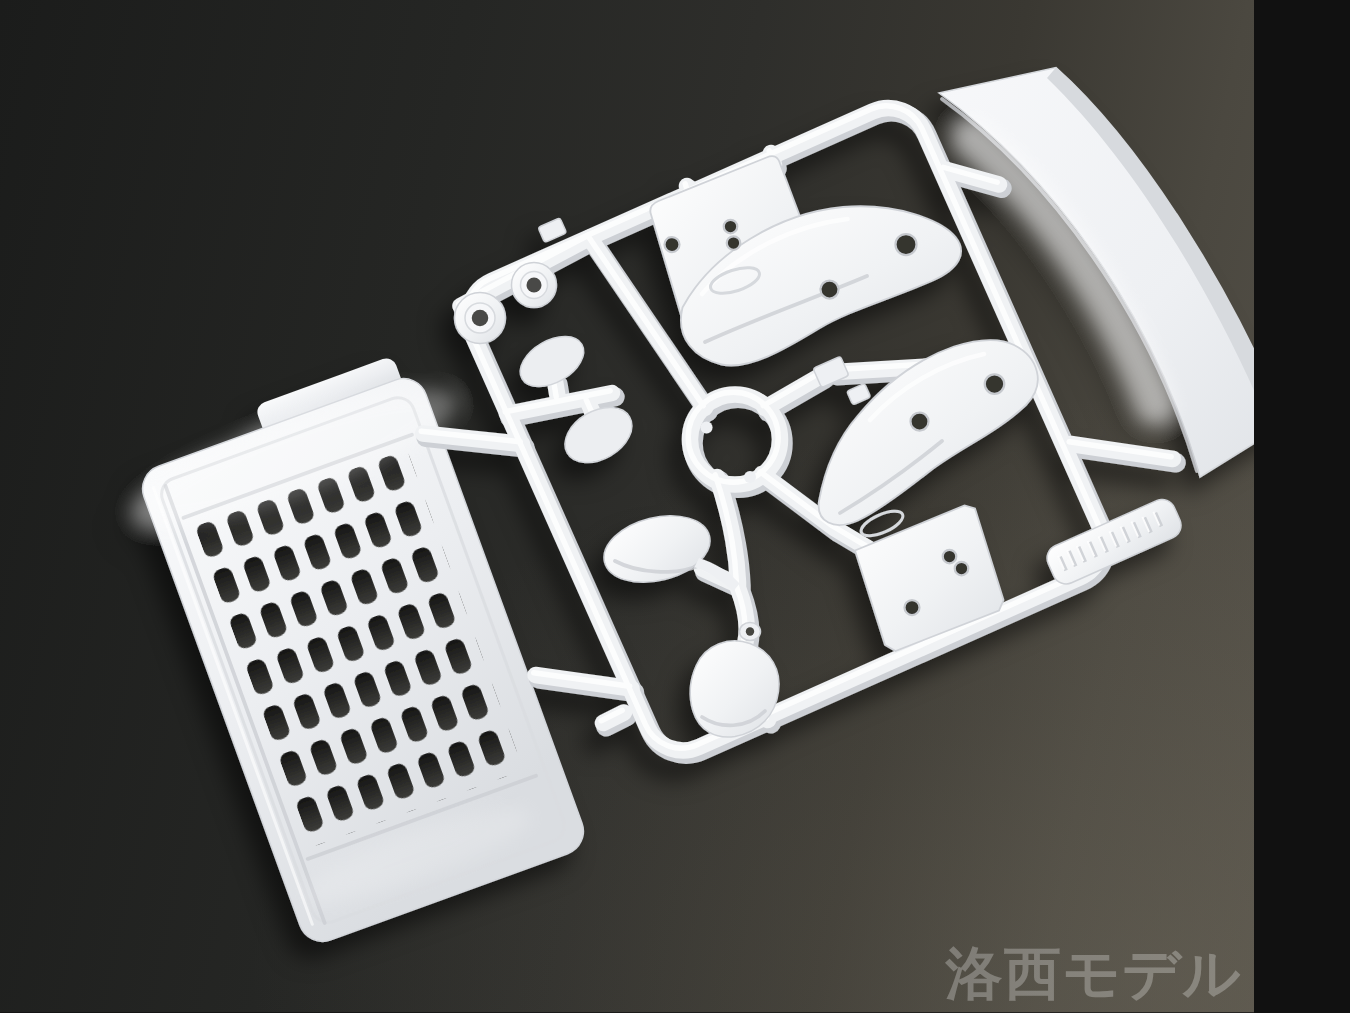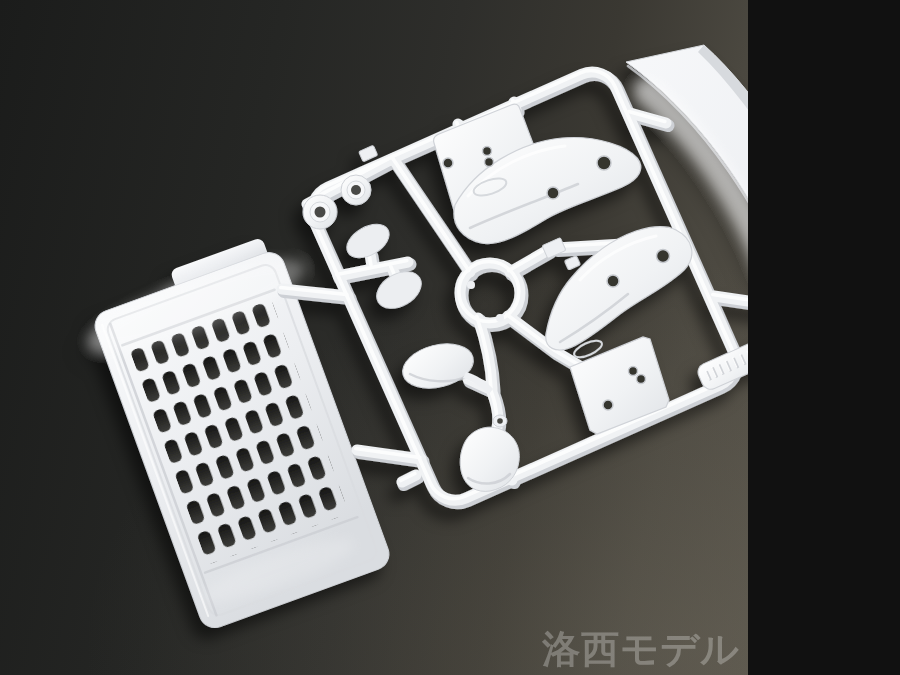--- a/index.html
+++ b/index.html
@@ -1,17 +1,17 @@
 <!DOCTYPE html>
 <html><head>
 <meta charset="utf-8">
 <style>
   html,body{margin:0;padding:0;background:#111;}
   .stage{
-    position:relative;width:748px;height:675px;overflow:hidden;
+    position:relative;width:836px;height:675px;overflow:hidden;
     background:
       radial-gradient(1100px 700px at 92% 96%, rgba(125,119,104,0.28), rgba(0,0,0,0) 55%),
       linear-gradient(102deg,#1b1c1b 0%,#252624 32%,#2e2e2b 52%,#3a3832 70%,#4b4840 85%,#555148 100%);
     font-family:"DejaVu Sans", sans-serif;
   }
   .stage svg{position:absolute;left:0;top:0;}
   .runner-under{stroke:#cdd0d5;stroke-width:13;fill:none;stroke-linecap:round;stroke-linejoin:round;}
   .runner-main{stroke:#f0f2f4;stroke-width:11;fill:none;stroke-linecap:round;stroke-linejoin:round;}
   .runner-hi{stroke:#ffffff;stroke-width:3.6;fill:none;stroke-linecap:round;stroke-linejoin:round;opacity:.85;}
   .part{fill:url(#partGrad);stroke:#d0d3d8;stroke-width:1.2;}

